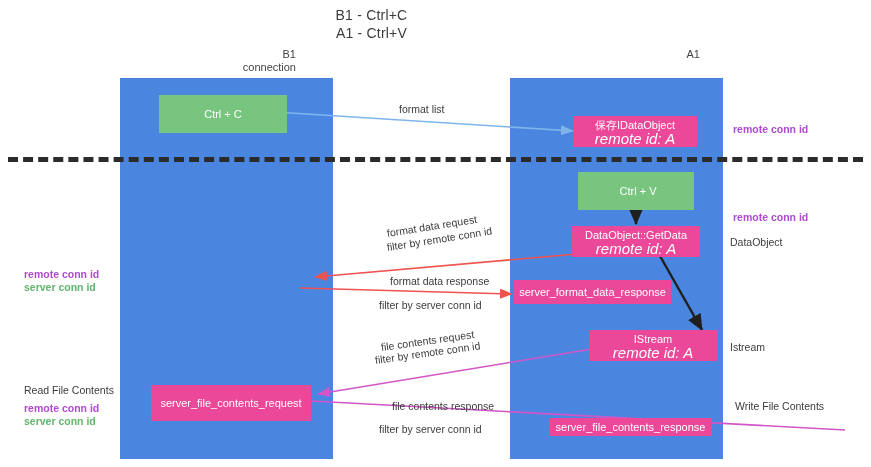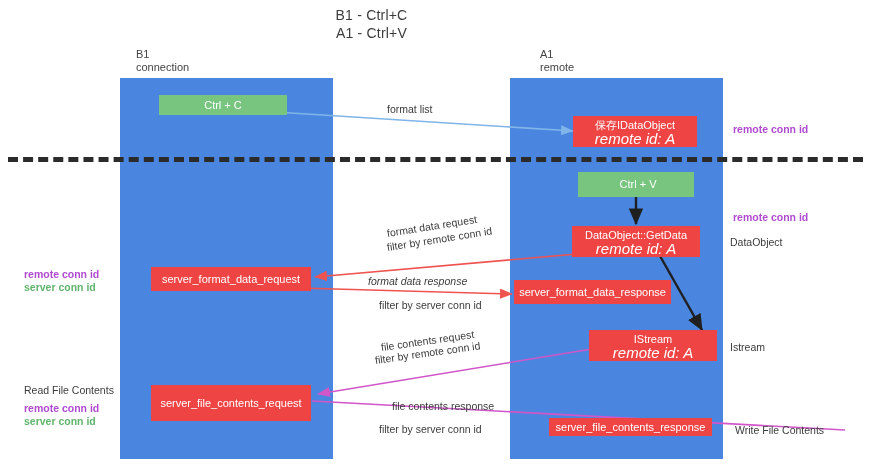--- a/index.html
+++ b/index.html
@@ -26,21 +26,21 @@
     font-size: 14px;
     color: #3c3c3c;
     line-height: 18px;
     letter-spacing: .2px;
   }
   .title div { white-space: nowrap; }
 
   
   .col-caption {
     position: absolute;
-    text-align: left;
+    text-align: right;
     font-size: 11px;
     color: #444444;
     line-height: 13px;
     width: 160px;
   }
 
   
   .lane {
     position: absolute;
     background: #4a86e0;
@@ -54,21 +54,21 @@
     flex-direction: column;
     align-items: center;
     justify-content: center;
     color: #ffffff;
     font-size: 11px;
     line-height: 13px;
     text-align: center;
     padding: 2px 4px;
   }
   .box.green  { background: #77c57f; }
-  .box.orange { background: #ef4444; }
+  .box.orange { background: #ec4899; }
   .box .l2 { font-size: 15px; font-style: italic; }
 
   
   .dashed-sep {
     position: absolute;
     left: 8px;
     top: 157px;
     width: 855px;
     height: 0;
     border-top: 5px dashed #2b2b2b;
@@ -105,21 +105,20 @@
     <div>B1 - Ctrl+C</div>
     <div>A1 - Ctrl+V</div>
   </div>
 
   <div class="col-caption" style="left:136px; top:48px;">
     <div>B1</div>
     <div>connection</div>
   </div>
   <div class="col-caption" style="left:540px; top:48px;">
     <div>A1</div>
-    <div>remote</div>
   </div>
 
   <div class="lane" style="left:120px; top:78px; width:213px; height:381px;"></div>
   <div class="lane" style="left:510px; top:78px; width:213px; height:381px;"></div>
 
   <svg class="arrows" viewBox="0 0 871 467">
     <defs>
       <marker id="ah-blue" markerWidth="9" markerHeight="9" refX="7.5" refY="3.2" orient="auto">
         <path d="M0,0 L8,3.2 L0,6.4 z" fill="#7fb5e8"></path>
       </marker>
@@ -144,67 +143,64 @@
 
     <line x1="300" y1="288" x2="512" y2="294" stroke="#ef5350" stroke-width="1.6" marker-end="url(#ah-red)"></line>
 
     <line x1="592" y1="349" x2="318" y2="394" stroke="#d156c8" stroke-width="1.6" marker-end="url(#ah-pink)"></line>
 
     <line x1="312" y1="401" x2="845" y2="430" stroke="#d156c8" stroke-width="1.6"></line>
   </svg>
 
   <div class="dashed-sep"></div>
 
-  <div class="box green" style="left:159px; top:95px; width:128px; height:20px;">
+  <div class="box green" style="left:159px; top:95px; width:128px; height:38px;">
     <span>Ctrl + C</span>
   </div>
 
   <div class="box orange" style="left:573px; top:116px; width:124px; height:31px;">
     <span>保存IDataObject</span>
     <span class="l2">remote id: A</span>
   </div>
 
-  <div class="box green" style="left:578px; top:172px; width:116px; height:25px;padding-left:8px;">
+  <div class="box green" style="left:578px; top:172px; width:116px; height:38px;padding-left:8px;">
     <span>Ctrl + V</span>
   </div>
 
   <div class="box orange" style="left:572px; top:226px; width:128px; height:31px;">
     <span>DataObject::GetData</span>
     <span class="l2">remote id: A</span>
   </div>
 
-  <div class="box orange" style="left:151px; top:267px; width:160px; height:24px;">
-    <span>server_format_data_request</span>
-  </div>
 
   <div class="box orange" style="left:514px; top:280px; width:157px; height:24px;">
     <span>server_format_data_response</span>
   </div>
 
   <div class="box orange" style="left:589px; top:330px; width:128px; height:31px;">
     <span>IStream</span>
     <span class="l2">remote id: A</span>
   </div>
 
   <div class="box orange" style="left:151px; top:385px; width:160px; height:36px;">
     <span>server_file_contents_request</span>
   </div>
 
   <div class="box orange" style="left:549px; top:418px; width:163px; height:18px;">
     <span>server_file_contents_response</span>
   </div>
 
-  <div class="lbl" style="left:387px; top:103px;">format list</div>
+  <div class="lbl" style="left:399px; top:103px;">format list</div>
 
   <div class="lbl rot-n9" style="left:387px; top:227px;">format data request</div>
   <div class="lbl rot-n9" style="left:387px; top:241px;">
     <span>filter by </span><span class="magenta">remote conn id</span>
   </div>
 
-  <div class="lbl" style="left:368px; top:275px;font-style:italic;">format data response</div>
+  <div class="lbl" style="left:390px; top:275px;">format data response</div>
   <div class="lbl" style="left:379px; top:299px;">
     <span>filter by </span><span class="magenta">server conn id</span>
   </div>
 
   <div class="lbl rot-n8" style="left:381px; top:341px;">file contents request</div>
   <div class="lbl rot-n8" style="left:375px; top:354px;">
     <span>filter by </span><span class="magenta">remote conn id</span>
   </div>
 
   <div class="lbl" style="left:392px; top:400px;">file contents response</div>
@@ -213,21 +209,21 @@
   </div>
 
   <div class="lbl purple" style="left:733px; top:123px;">remote conn id</div>
 
   <div class="lbl purple" style="left:733px; top:211px;">remote conn id</div>
 
   <div class="lbl" style="left:730px; top:236px;">DataObject</div>
 
   <div class="lbl" style="left:730px; top:341px;">Istream</div>
 
-  <div class="lbl" style="left:735px; top:424px;">Write File Contents</div>
+  <div class="lbl" style="left:735px; top:400px;">Write File Contents</div>
 
   <div class="lbl purple" style="left:24px; top:268px;">remote conn id</div>
   <div class="lbl green" style="left:24px; top:281px;">server conn id</div>
 
   <div class="lbl" style="left:24px; top:384px;">Read File Contents</div>
   <div class="lbl purple" style="left:24px; top:402px;">remote conn id</div>
   <div class="lbl green" style="left:24px; top:415px;">server conn id</div>
 
 </div>
 

